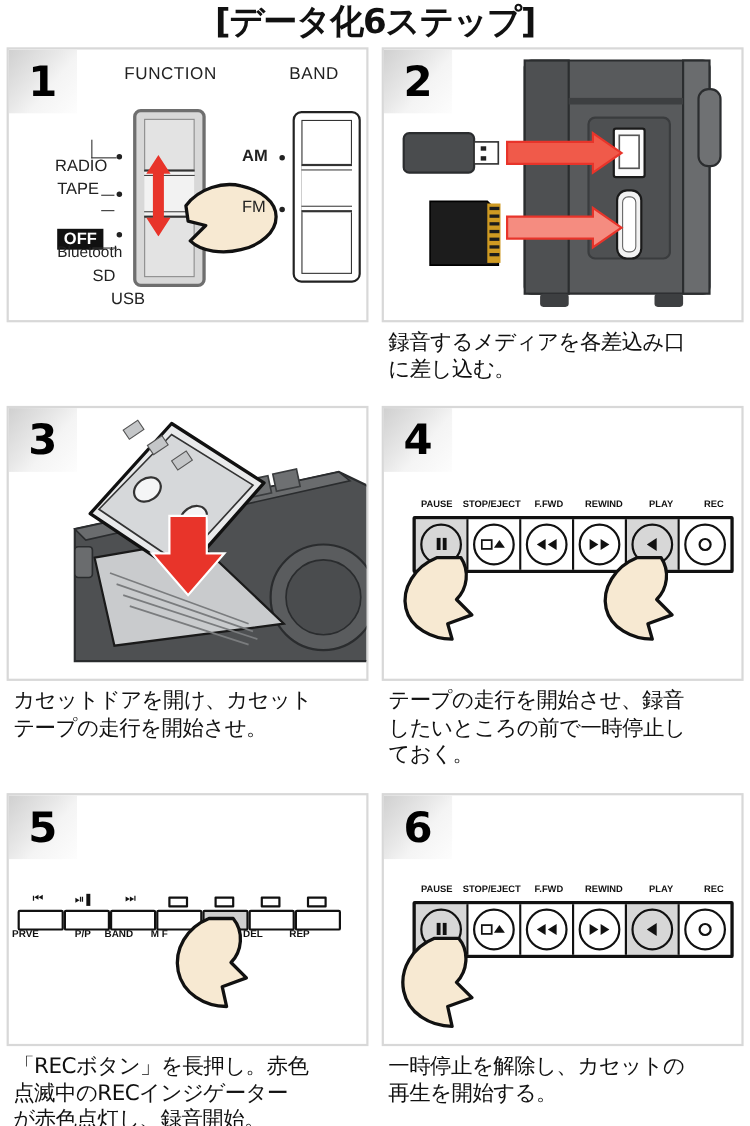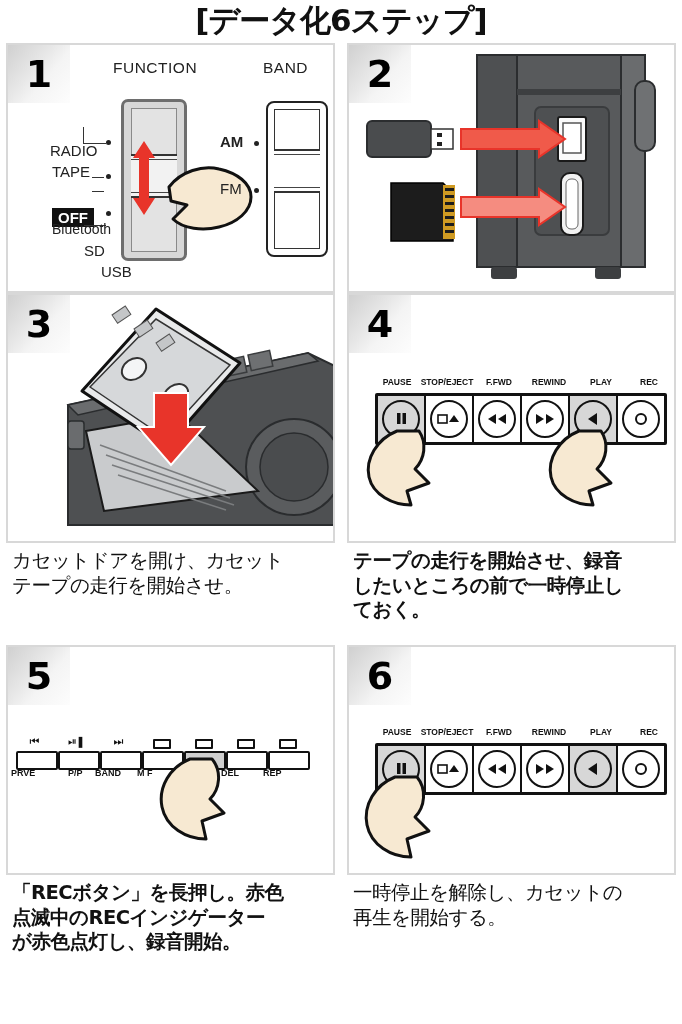--- a/index.html
+++ b/index.html
@@ -23,21 +23,21 @@
     position:absolute;left:0;top:0;width:62px;height:58px;
     background:linear-gradient(130deg,#d0d0d0 0%,#e8e8e8 42%,#f4f4f4 60%,#fdfdfd 100%);
     font-size:38px;font-weight:bold;line-height:58px;text-align:center;color:#000;
     font-family:"DejaVu Sans",sans-serif;
   }
   .caption{
     font-size:19.5px;line-height:1.28;padding:6px 4px 8px 6px;
     letter-spacing:-0.5px;font-family:"DejaVu Sans",sans-serif;white-space:pre-line;
   }
   .cap-box{min-height:62px;}
-  .cap-box3{min-height:88px;font-weight:bold;}
+  .cap-box3{min-height:88px;}
 
   
   .sw-wrap{position:absolute;inset:0;}
   .lbl{position:absolute;font-size:15px;color:#222;font-family:"Liberation Sans",sans-serif;}
   .lbl-hdr{font-size:15.5px;letter-spacing:.5px;}
   .off-chip{
     position:absolute;background:#111;color:#fff;font-size:15px;font-weight:bold;
     padding:1px 6px;letter-spacing:0px;
   }
   .slider-body{
@@ -169,20 +169,22 @@
           </g>
 
           <g>
             <polygon points="112,84 190,84 190,76 216,94 190,112 190,104 112,104" fill="#f05a4a" stroke="#e8342a" stroke-width="2"></polygon>
           </g>
           <g>
             <polygon points="112,152 190,152 190,144 216,162 190,180 190,172 112,172" fill="#f58c80" stroke="#e8342a" stroke-width="2"></polygon>
           </g>
         </svg>
       </div>
+      <div class="caption cap-box">録音するメディアを各差込み口
+に差し込む。</div>
     </div>
 
     <div class="cell">
       <div class="panel p-tall">
         <div class="badge">3</div>
         <svg style="position:absolute;left:0;top:0;" width="329" height="246" viewBox="0 0 329 246">
           <g>
             <path d="M60 110 L300 58 L329 72 L329 230 L60 230 Z" fill="#4e5052" stroke="#2a2c2e" stroke-width="2"></path>
             <path d="M60 110 L300 58 L310 66 L70 120 Z" fill="#6a6c6e" stroke="#2a2c2e" stroke-width="1.5"></path>
             <g fill="#6e7072" stroke="#3a3c3e" stroke-width="1.5">

